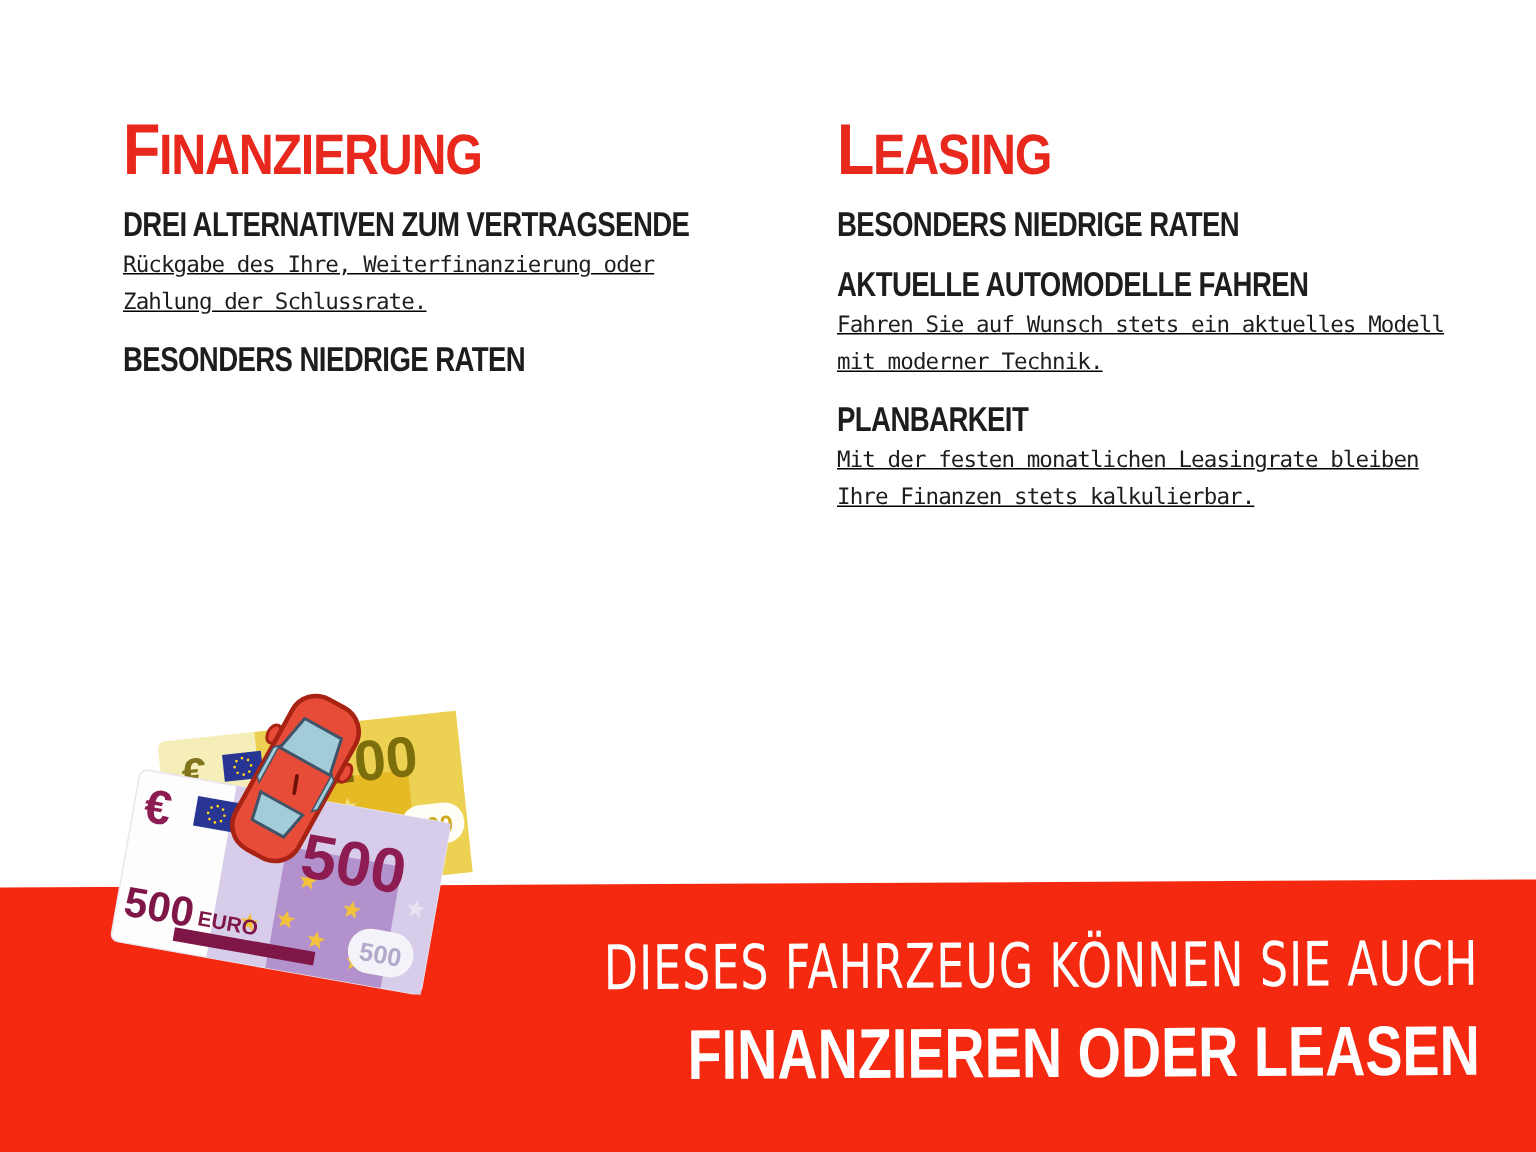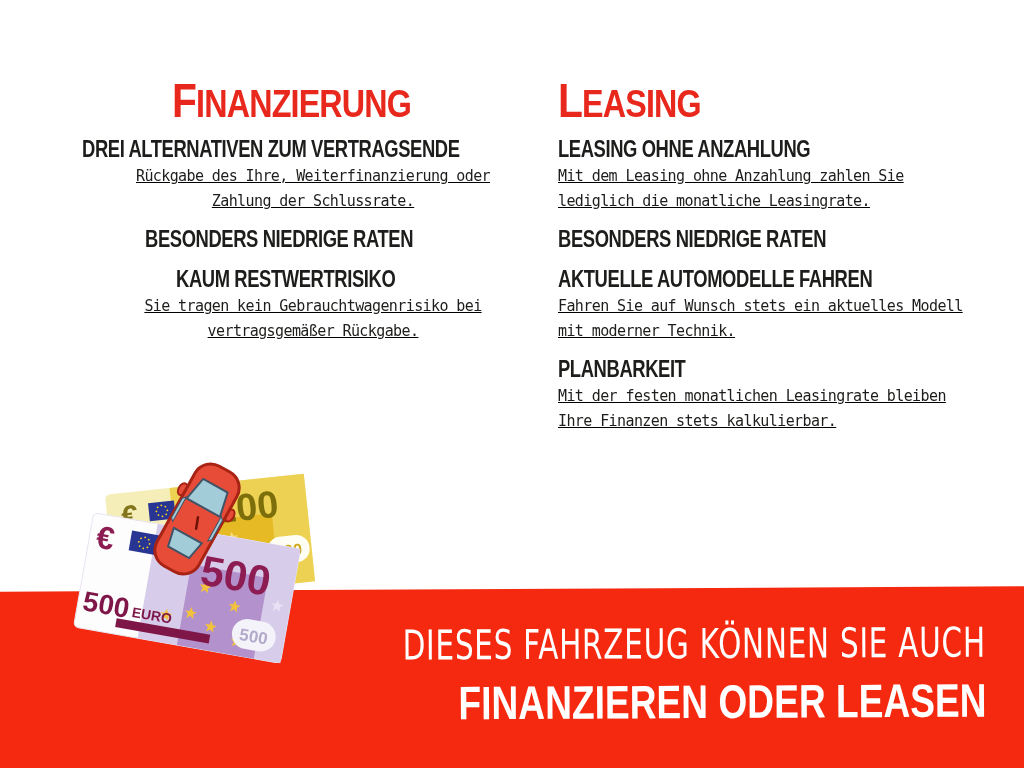--- a/index.html
+++ b/index.html
@@ -7,21 +7,21 @@
     --banner-red:#f5290f;
     --ink:#1d1d1b;
   }
   html,body{margin:0;padding:0;background:#ffffff;}
   .page{
     position:relative;width:1024px;height:768px;overflow:hidden;
     background:#ffffff;font-family:"DejaVu Sans Mono",monospace;
   }
   
   .col{position:absolute;top:74px;width:462px;z-index:2;}
-  .col-left{left:82px;text-align:center;}
+  .col-left{left:82px;}
   .col-right{left:558px;}
   .col-title{
     margin:0 0 9px 0;display:inline-block;white-space:nowrap;
     font-family:"Liberation Sans",sans-serif;font-weight:bold;
     font-size:38px;line-height:1.12;color:var(--red);
     text-transform:uppercase;letter-spacing:-1px;
     transform:scaleX(0.85);transform-origin:left bottom;
   }
   .col-title::first-letter{font-size:48px;}
   .sec{margin:0 0 13px 0;text-decoration:underline;}
@@ -64,34 +64,24 @@
   <section class="col col-left">
     <h1 class="col-title">Finanzierung</h1>
     <div class="sec">
       <h2 class="sec-head">DREI ALTERNATIVEN ZUM VERTRAGSENDE</h2>
       <p class="sec-body">Rückgabe des Ihre, Weiterfinanzierung oder
 Zahlung der Schlussrate.</p>
     </div>
     <div class="sec">
       <h2 class="sec-head">BESONDERS NIEDRIGE RATEN</h2>
     </div>
-    <div class="sec">
-      <h2 class="sec-head">KAUM RESTWERTRISIKO</h2>
-      <p class="sec-body">Sie tragen kein Gebrauchtwagenrisiko bei
-vertragsgemäßer Rückgabe.</p>
-    </div>
   </section>
 
   <section class="col col-right">
     <h1 class="col-title">Leasing</h1>
-    <div class="sec">
-      <h2 class="sec-head">LEASING OHNE ANZAHLUNG</h2>
-      <p class="sec-body">Mit dem Leasing ohne Anzahlung zahlen Sie
-lediglich die monatliche Leasingrate.</p>
-    </div>
     <div class="sec">
       <h2 class="sec-head">BESONDERS NIEDRIGE RATEN</h2>
     </div>
     <div class="sec">
       <h2 class="sec-head">AKTUELLE AUTOMODELLE FAHREN</h2>
       <p class="sec-body">Fahren Sie auf Wunsch stets ein aktuelles Modell
 mit moderner Technik.</p>
     </div>
     <div class="sec">
       <h2 class="sec-head">PLANBARKEIT</h2>

